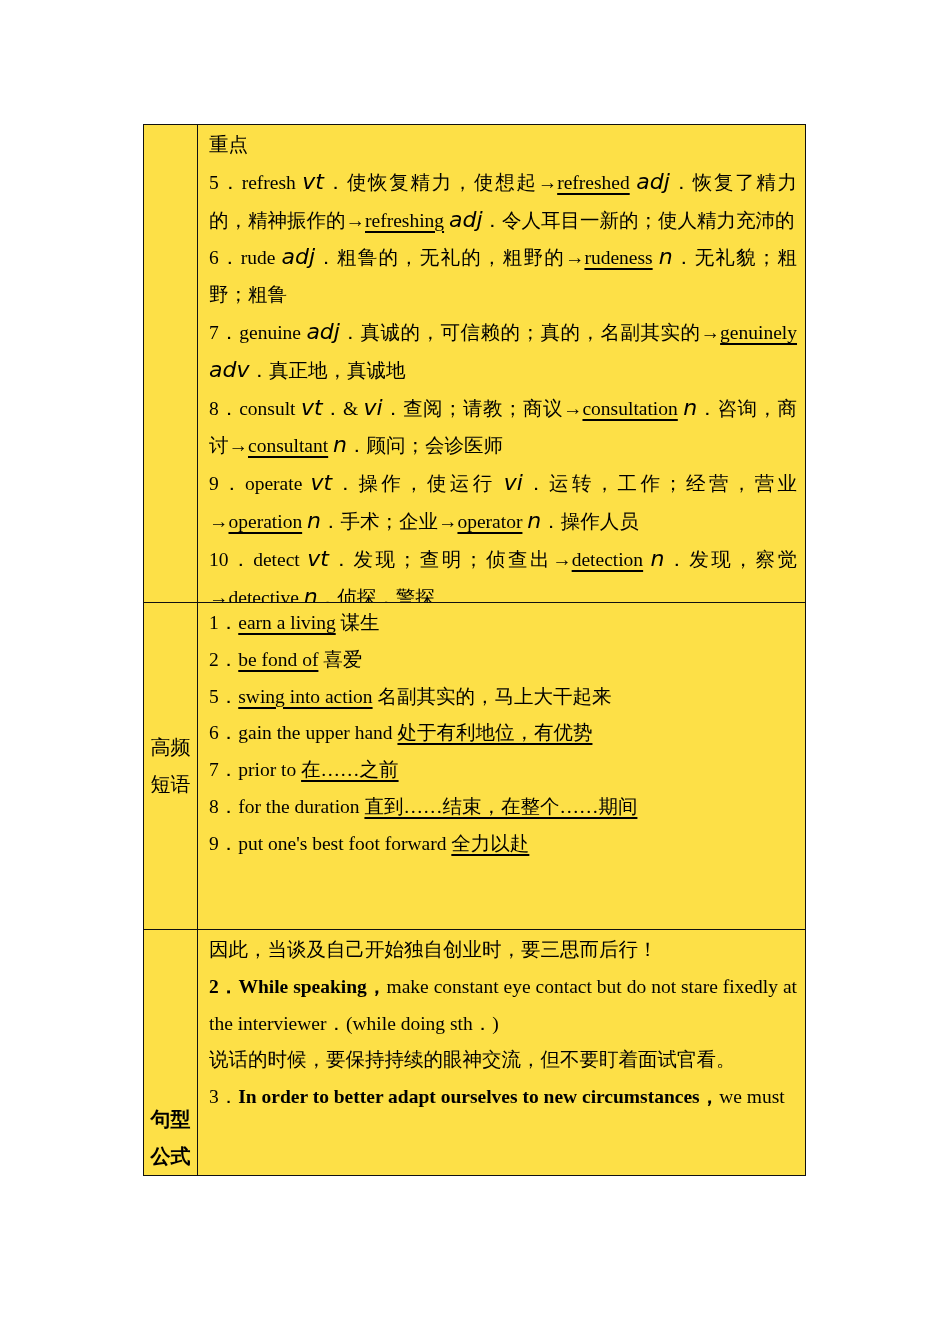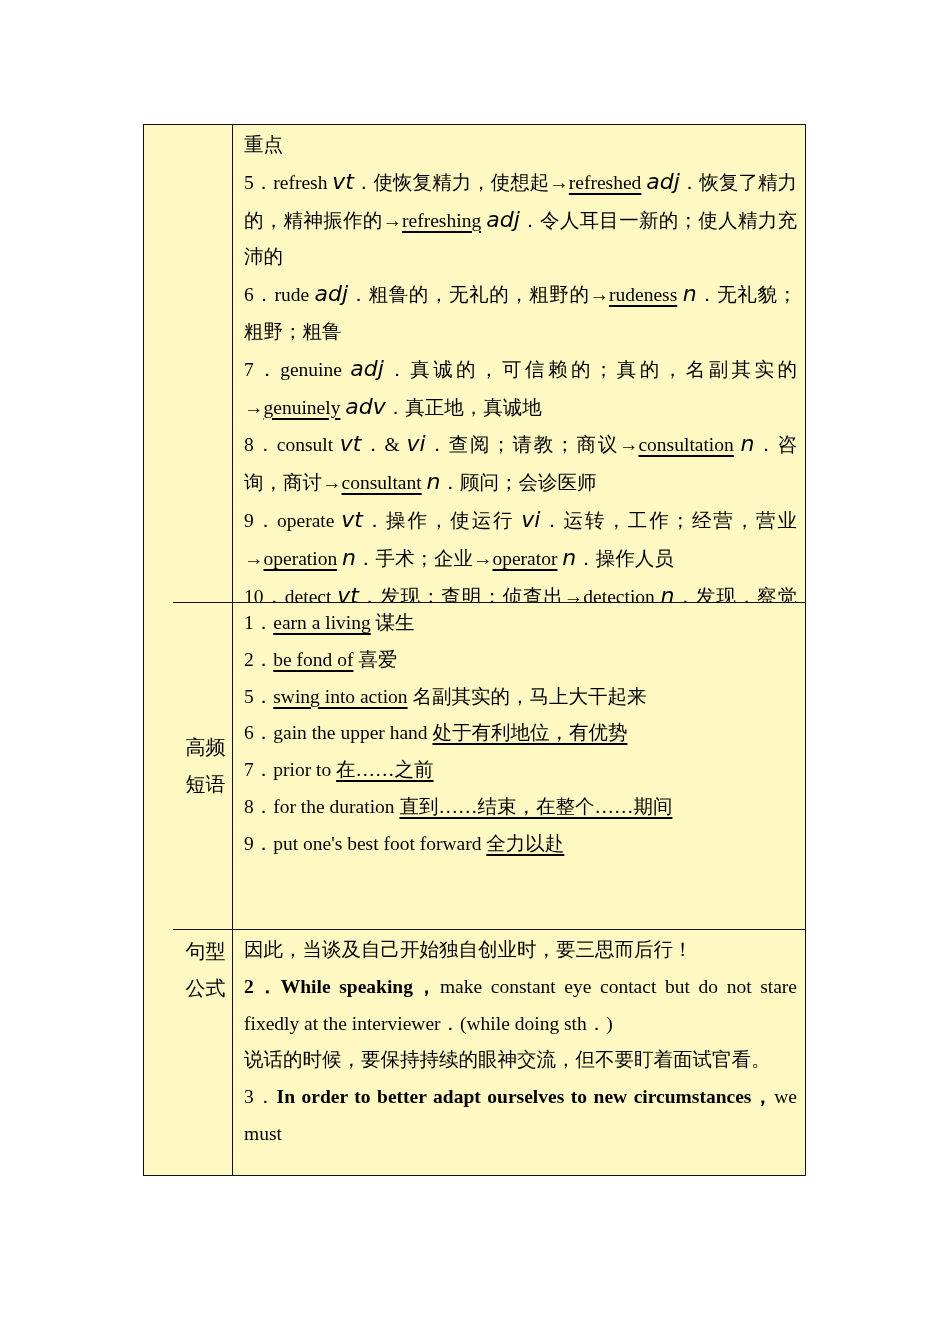--- a/index.html
+++ b/index.html
@@ -37,25 +37,25 @@
     flex-shrink: 0;
     box-sizing: border-box;
     border-right: 1.5px solid #111111;
     display: flex;
     flex-direction: column;
     align-items: center;
     justify-content: center;
     font-size: 20px;
     line-height: 37px;
     overflow: hidden;
-    margin-left: 6px;
   }
   .row.r2 .label-cell {
-    justify-content: flex-start;
+    justify-content: flex-end;
     padding-top: 3px;
+    font-weight: bold;
   }
   .content-cell {
     flex: 1;
     box-sizing: border-box;
     padding: 2px 8px 0 11px;
     font-size: 19.5px;
     line-height: 36.8px;
     overflow: hidden;
   }
   .para {
@@ -70,21 +70,21 @@
   .seg-b { font-weight: bold; }
   .seg-i {
     font-style: italic;
     font-family: "DejaVu Sans", sans-serif;
     font-size: 22px;
   }
 </style>
 </head>
 <body>
 
-<div class="doc-table" style="background: #fef9c3; color: rgb(0, 0, 0); padding-left: 29px;">
+<div class="doc-table" style="background: #fde047; color: rgb(0, 0, 0);">
     <div class="row r0">
       <div class="label-cell"></div>
       <div class="content-cell">
         <div class="para"><span class="seg-plain">重点</span></div>
         <div class="para"><span class="seg-plain">5．refresh </span><span class="seg-i pos-tag">vt</span><span class="seg-plain">．使恢复精力，使想起→</span><span class="seg-u underlined-text">refreshed</span><span class="seg-plain"> </span><span class="seg-i pos-tag">adj</span><span class="seg-plain">．恢复了精力的，精神振作的→</span><span class="seg-u underlined-text">refreshing</span><span class="seg-plain"> </span><span class="seg-i pos-tag">adj</span><span class="seg-plain">．令人耳目一新的；使人精力充沛的</span></div>
         <div class="para"><span class="seg-plain">6．rude </span><span class="seg-i pos-tag">adj</span><span class="seg-plain">．粗鲁的，无礼的，粗野的→</span><span class="seg-u underlined-text">rudeness</span><span class="seg-plain"> </span><span class="seg-i pos-tag">n</span><span class="seg-plain">．无礼貌；粗野；粗鲁</span></div>
         <div class="para"><span class="seg-plain">7．genuine </span><span class="seg-i pos-tag">adj</span><span class="seg-plain">．真诚的，可信赖的；真的，名副其实的→</span><span class="seg-u underlined-text">genuinely</span><span class="seg-plain"> </span><span class="seg-i pos-tag">adv</span><span class="seg-plain">．真正地，真诚地</span></div>
         <div class="para"><span class="seg-plain">8．consult </span><span class="seg-i pos-tag">vt</span><span class="seg-plain">．&amp; </span><span class="seg-i pos-tag">vi</span><span class="seg-plain">．查阅；请教；商议→</span><span class="seg-u underlined-text">consultation</span><span class="seg-plain"> </span><span class="seg-i pos-tag">n</span><span class="seg-plain">．咨询，商讨→</span><span class="seg-u underlined-text">consultant</span><span class="seg-plain"> </span><span class="seg-i pos-tag">n</span><span class="seg-plain">．顾问；会诊医师</span></div>
         <div class="para"><span class="seg-plain">9．operate </span><span class="seg-i pos-tag">vt</span><span class="seg-plain">．操作，使运行 </span><span class="seg-i pos-tag">vi</span><span class="seg-plain">．运转，工作；经营，营业→</span><span class="seg-u underlined-text">operation</span><span class="seg-plain"> </span><span class="seg-i pos-tag">n</span><span class="seg-plain">．手术；企业→</span><span class="seg-u underlined-text">operator</span><span class="seg-plain"> </span><span class="seg-i pos-tag">n</span><span class="seg-plain">．操作人员</span></div>
         <div class="para"><span class="seg-plain">10．detect </span><span class="seg-i pos-tag">vt</span><span class="seg-plain">．发现；查明；侦查出→</span><span class="seg-u underlined-text">detection</span><span class="seg-plain"> </span><span class="seg-i pos-tag">n</span><span class="seg-plain">．发现，察觉→</span><span class="seg-u underlined-text">detective</span><span class="seg-plain"> </span><span class="seg-i pos-tag">n</span><span class="seg-plain">．侦探，警探</span></div>

